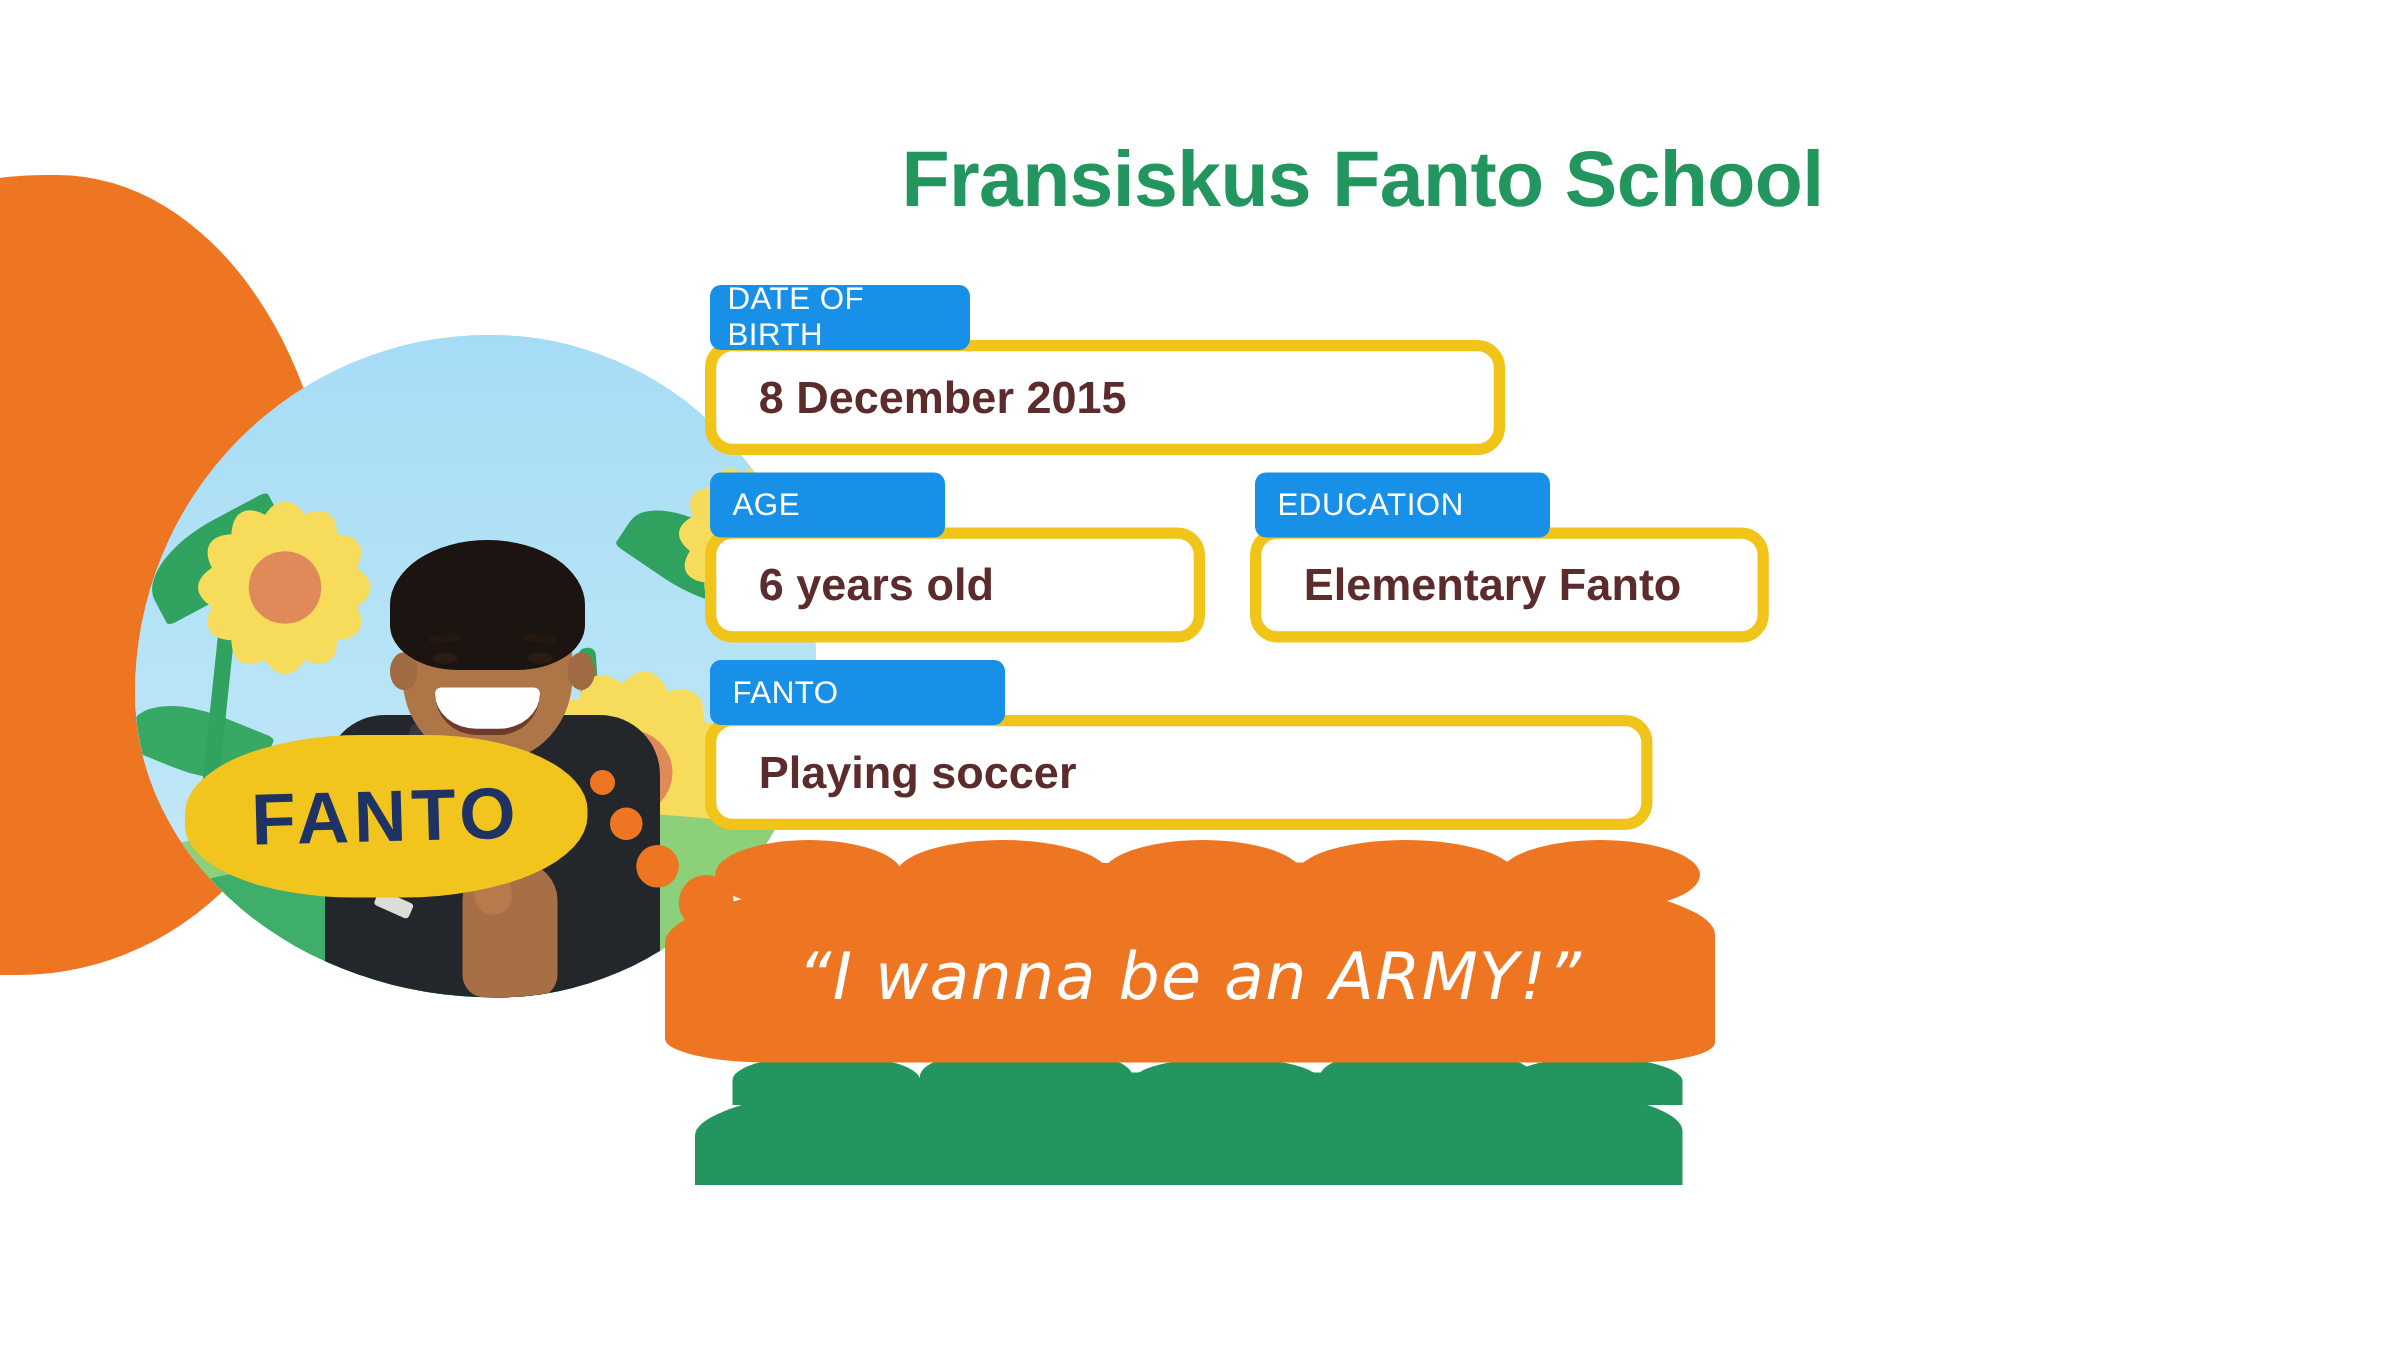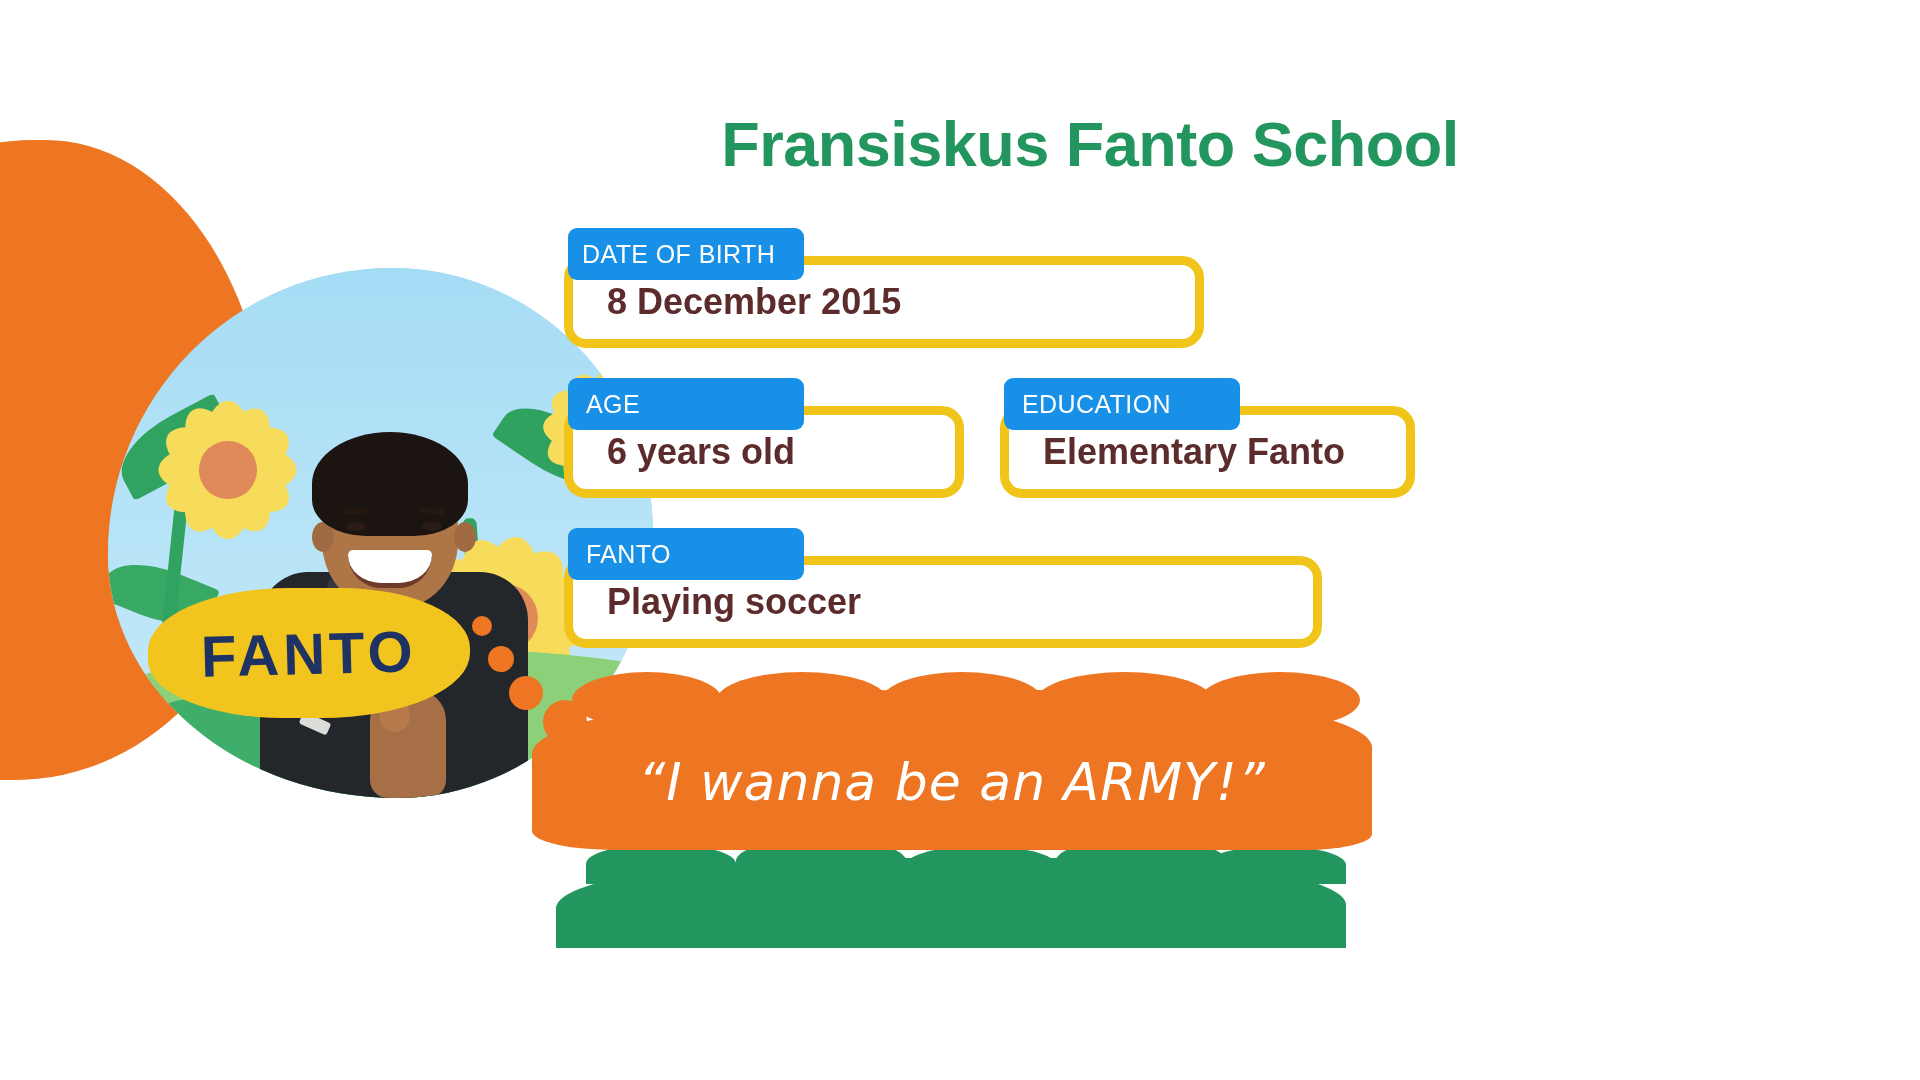--- a/index.html
+++ b/index.html
@@ -153,21 +153,21 @@
   .dot.d1 { left:472px; top:616px; width:20px; height:20px; }
   .dot.d2 { left:488px; top:646px; width:26px; height:26px; }
   .dot.d3 { left:509px; top:676px; width:34px; height:34px; }
   .dot.d4 { left:543px; top:700px; width:44px; height:44px; }
 
   
   .info { position:absolute; left:560px; top:220px; width:1320px; z-index:6; }
 
   .field { position:absolute; }
   .field .valuebox {
-    position:absolute; left:0; top:28px;
+    position:absolute; left:0; top:44px;
     border:9px solid #F0C419;
     border-radius:22px;
     background:#FFFFFF;
     display:flex; align-items:center;text-align:right;
   }
   .field .valuetext {
     color:#5C2B2B; font-size:36px; font-weight:bold;
     padding-left:34px; white-space:nowrap;
   }
   .field .chip {
@@ -176,25 +176,25 @@
     border-radius:9px;
     height:52px;
     padding:0 18px;
     display:flex; align-items:center;
     font-size:25px; letter-spacing:.4px;
     z-index:3;
   }
 
   .f-dob { left:4px; top:8px; }
   .f-dob .valuebox { width:640px; height:92px; }
-  .f-dob .chip { width:236px;padding-left:14px; }
+  .f-dob .chip { width:208px;padding-left:14px; }
 
   .f-age { left:4px; top:158px; }
   .f-age .valuebox { width:400px; height:92px; }
-  .f-age .chip { width:236px; }
+  .f-age .chip { width:188px; }
 
   .f-edu { left:440px; top:158px; }
   .f-edu .valuebox { width:415px; height:92px; }
   .f-edu .chip { width:236px; }
 
   .f-hob { left:4px; top:308px; }
   .f-hob .valuebox { width:758px; height:92px; }
   .f-hob .chip { width:236px; }
 
   

